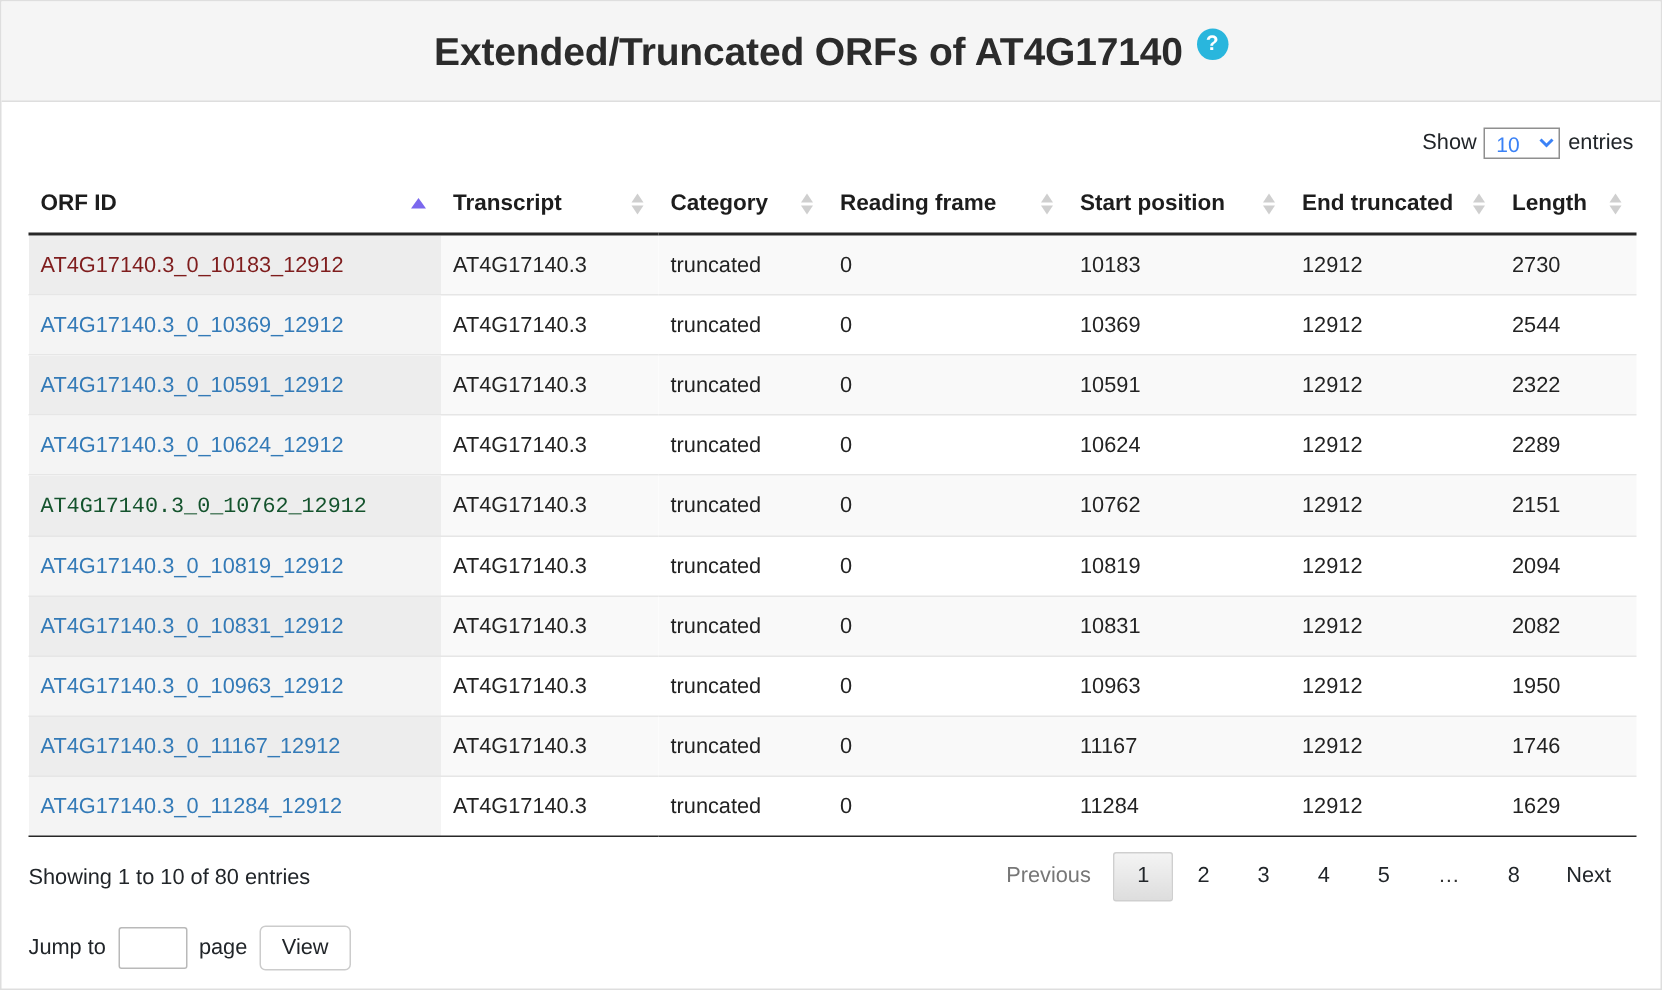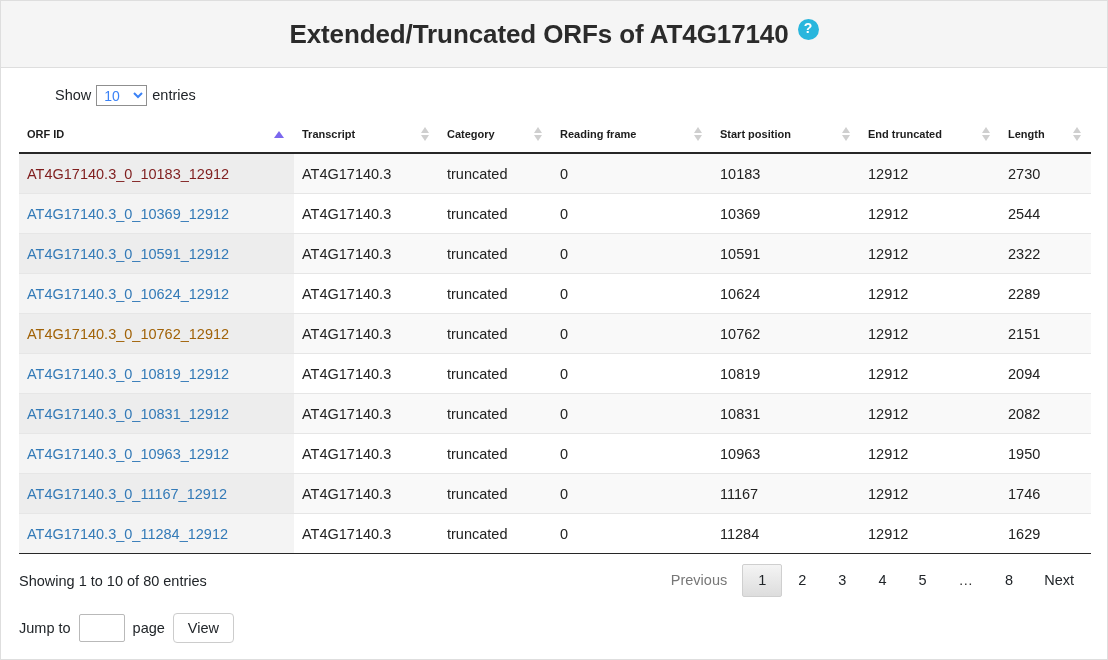--- a/index.html
+++ b/index.html
@@ -69,24 +69,23 @@
     flex: 1;
     padding: 0 18px;
     box-sizing: border-box;
     display: flex;
     flex-direction: column;
   }
 
   .top-controls {
     display: flex;
     align-items: center;
-    justify-content: flex-start;
+    justify-content: flex-end;
     height: 46px;
     padding-top: 4px;
-    margin-left: 36px;
   }
   .length-control {
     font-size: 14.5px;
     color: #212529;
     display: flex;
     align-items: center;
     gap: 5px;
   }
   .length-control select {
     font-family: "Liberation Sans", sans-serif;
@@ -119,21 +118,21 @@
   }
 
   
   table.orf-table {
     width: 100%;
     border-collapse: collapse;
     table-layout: fixed;
   }
   table.orf-table thead th {
     text-align: left;
-    font-size: 11px;
+    font-size: 15px;
     font-weight: bold;
     color: #1d1d1d;
     padding: 9px 10px 11px 8px;
     border-bottom: 2px solid #272727;
     white-space: nowrap;
     position: relative;
     cursor: pointer;
     vertical-align: middle;
   }
   table.orf-table thead th .hdr {
@@ -393,21 +392,21 @@
           <tr>
             <td class="col-sorted"><a class="orf-link" href="#" style="color: rgb(51, 122, 183);">AT4G17140.3_0_10624_12912</a></td>
             <td>AT4G17140.3</td>
             <td>truncated</td>
             <td>0</td>
             <td>10624</td>
             <td>12912</td>
             <td>2289</td>
           </tr>
           <tr>
-            <td class="col-sorted"><a class="orf-link" href="#" style="color: #a16207;">AT4G17140.3_0_10762_12912</a></td>
+            <td class="col-sorted"><a class="orf-link" href="#" style="color: #14532d; font-family: Liberation Mono, monospace;">AT4G17140.3_0_10762_12912</a></td>
             <td>AT4G17140.3</td>
             <td>truncated</td>
             <td>0</td>
             <td>10762</td>
             <td>12912</td>
             <td>2151</td>
           </tr>
           <tr>
             <td class="col-sorted"><a class="orf-link" href="#" style="color: rgb(51, 122, 183);">AT4G17140.3_0_10819_12912</a></td>
             <td>AT4G17140.3</td>

